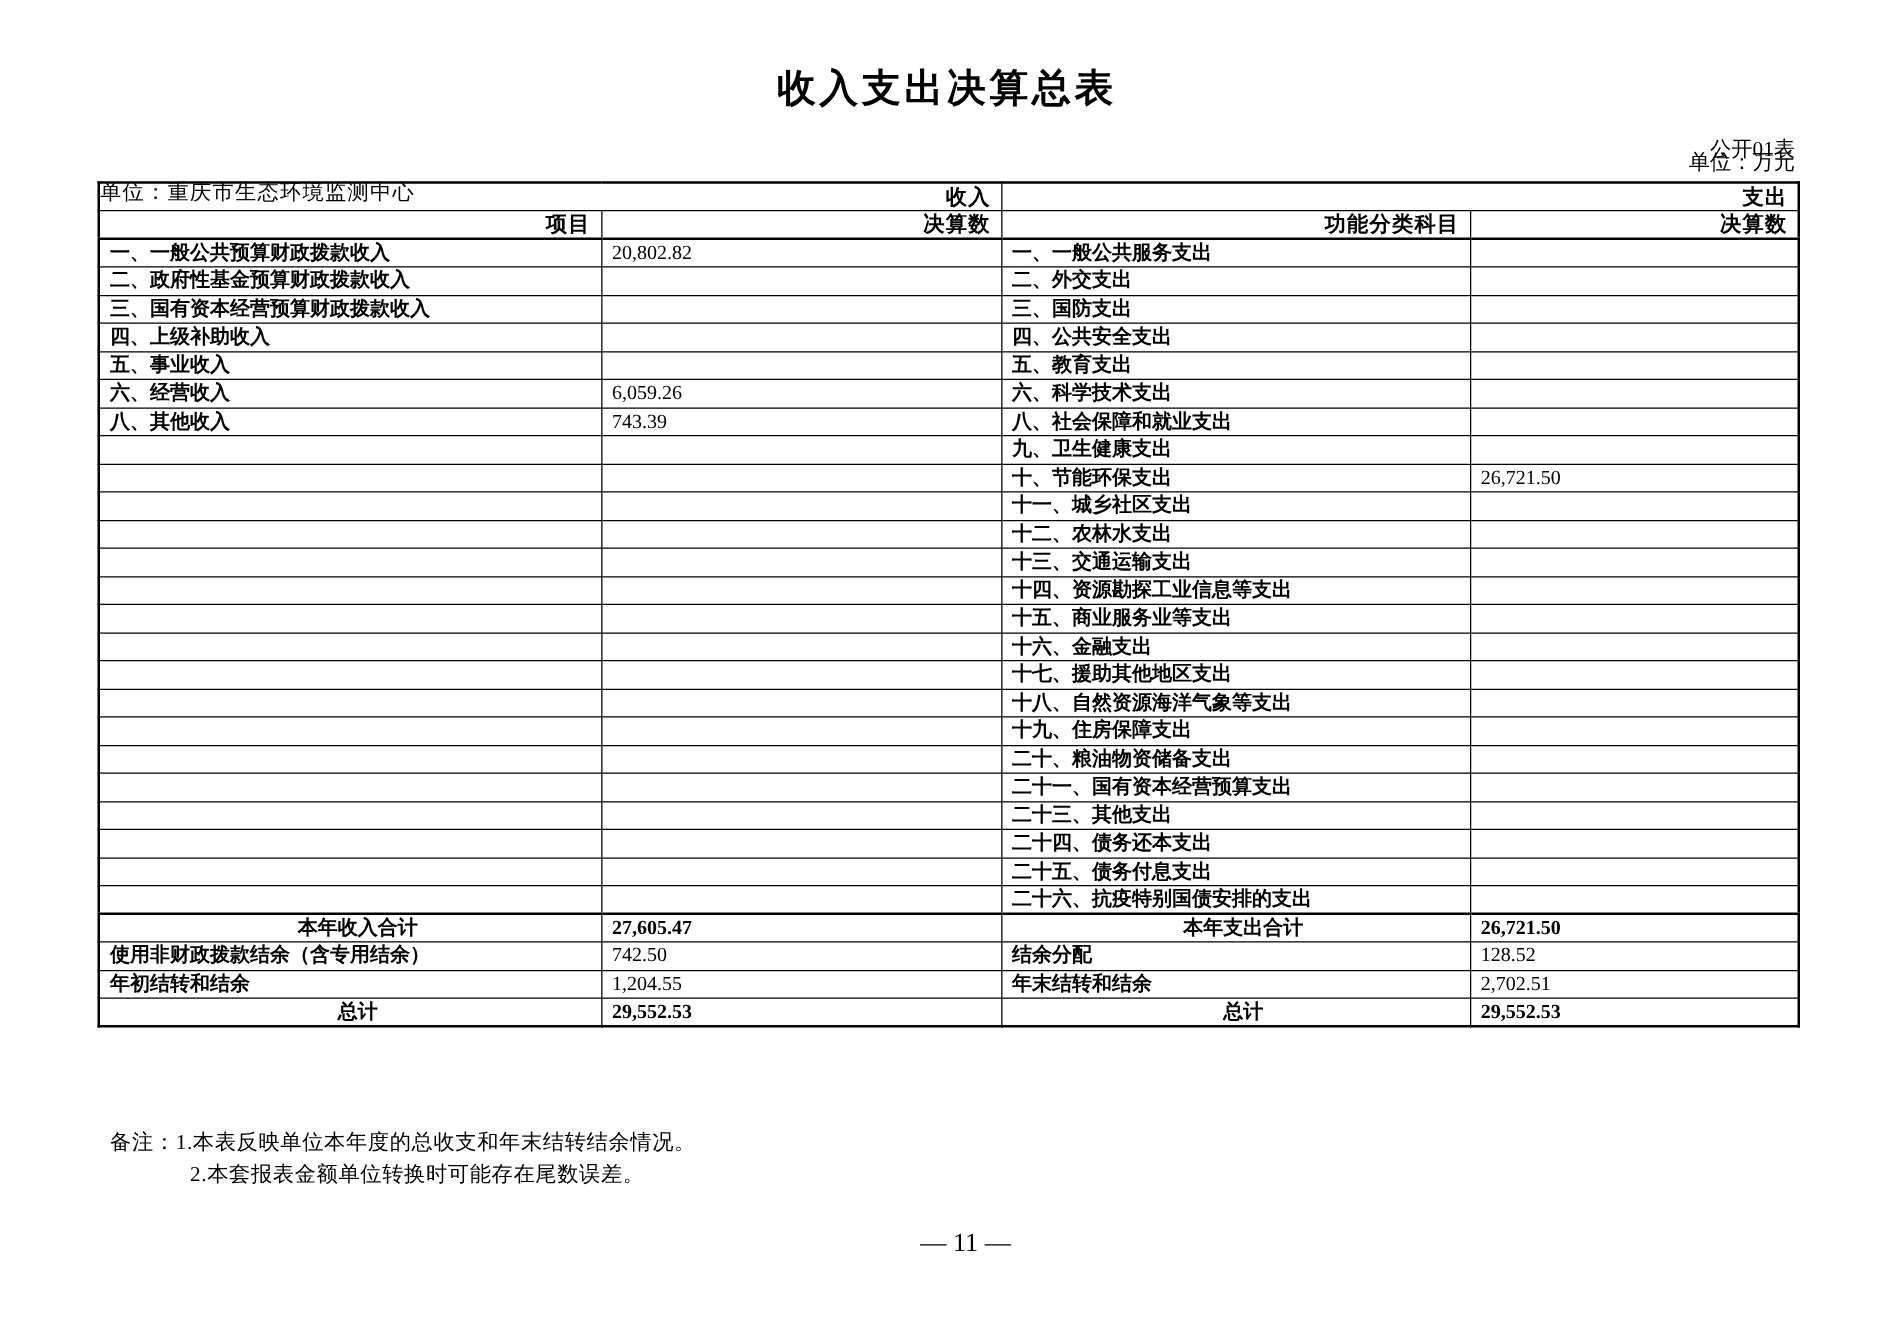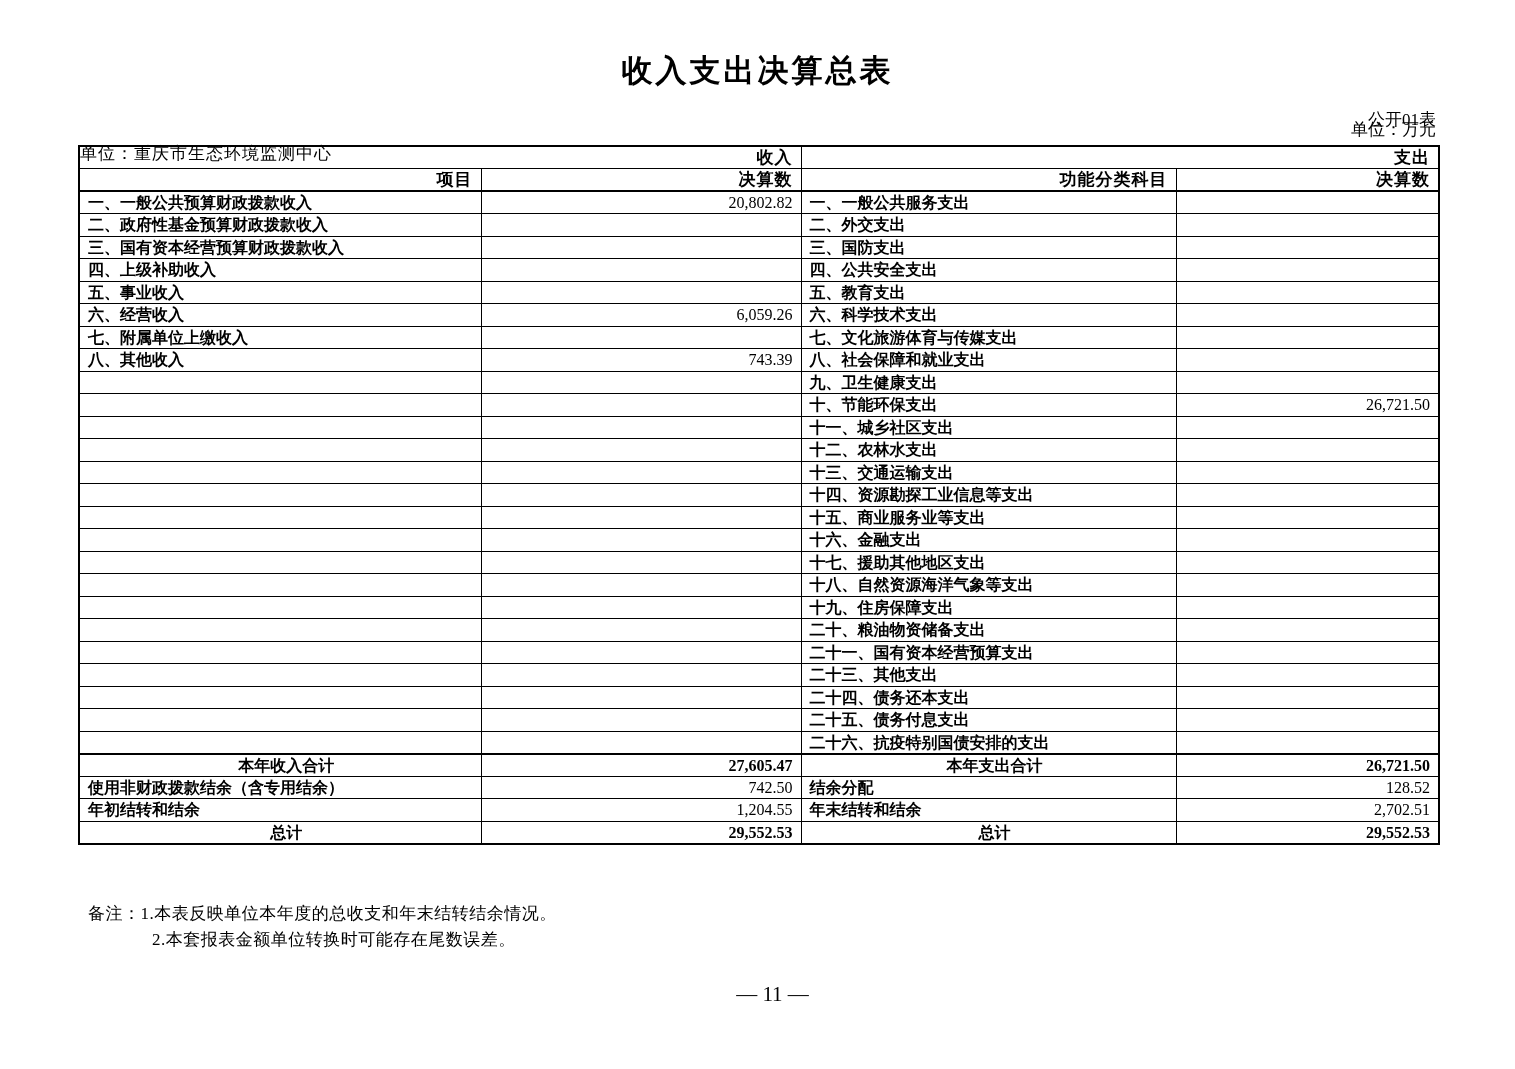--- a/index.html
+++ b/index.html
@@ -45,21 +45,21 @@
     padding: 0 8px;
     overflow: hidden; white-space: nowrap;
     font-size: 16px;
   }
   table.main thead th {
     font-weight: bold; text-align: right; font-size: 17px;
     letter-spacing: 1px;
   }
   table.main thead tr.colhead th { border-bottom: 2px solid #000; }
   td.item { text-align: left; font-weight: bold; padding-left: 5px; }
-  td.amount { text-align: right; font-weight: normal; font-size: 16.5px; padding-right: 9px; }
+  td.amount { font-weight: normal; font-size: 16.5px; padding-right: 9px; }
   tr.summary-first td { border-top: 2px solid #000; }
   tr.sum-bold td.item { text-align: center; padding-left: 20px; }
   tr.sum-bold td.amount { font-weight: bold; }
 
   .notes {
     position: absolute; top: 901px; left: 88px;
     font-size: 17px; line-height: 26px; letter-spacing: 0.5px;
   }
   .notes .line1 { display: flex; }
   .notes .line2 { padding-left: 64px; }
@@ -130,26 +130,20 @@
           <td class="item">五、教育支出</td>
           <td class="amount">&nbsp;</td>
         </tr>
         <tr>
           <td class="item">六、经营收入</td>
           <td class="amount">6,059.26</td>
           <td class="item">六、科学技术支出</td>
           <td class="amount">&nbsp;</td>
         </tr>
         <tr>
-          <td class="item">七、附属单位上缴收入</td>
-          <td class="amount">&nbsp;</td>
-          <td class="item">七、文化旅游体育与传媒支出</td>
-          <td class="amount">&nbsp;</td>
-        </tr>
-        <tr>
           <td class="item">八、其他收入</td>
           <td class="amount">743.39</td>
           <td class="item">八、社会保障和就业支出</td>
           <td class="amount">&nbsp;</td>
         </tr>
         <tr>
           <td class="item">&nbsp;</td>
           <td class="amount">&nbsp;</td>
           <td class="item">九、卫生健康支出</td>
           <td class="amount">&nbsp;</td>

